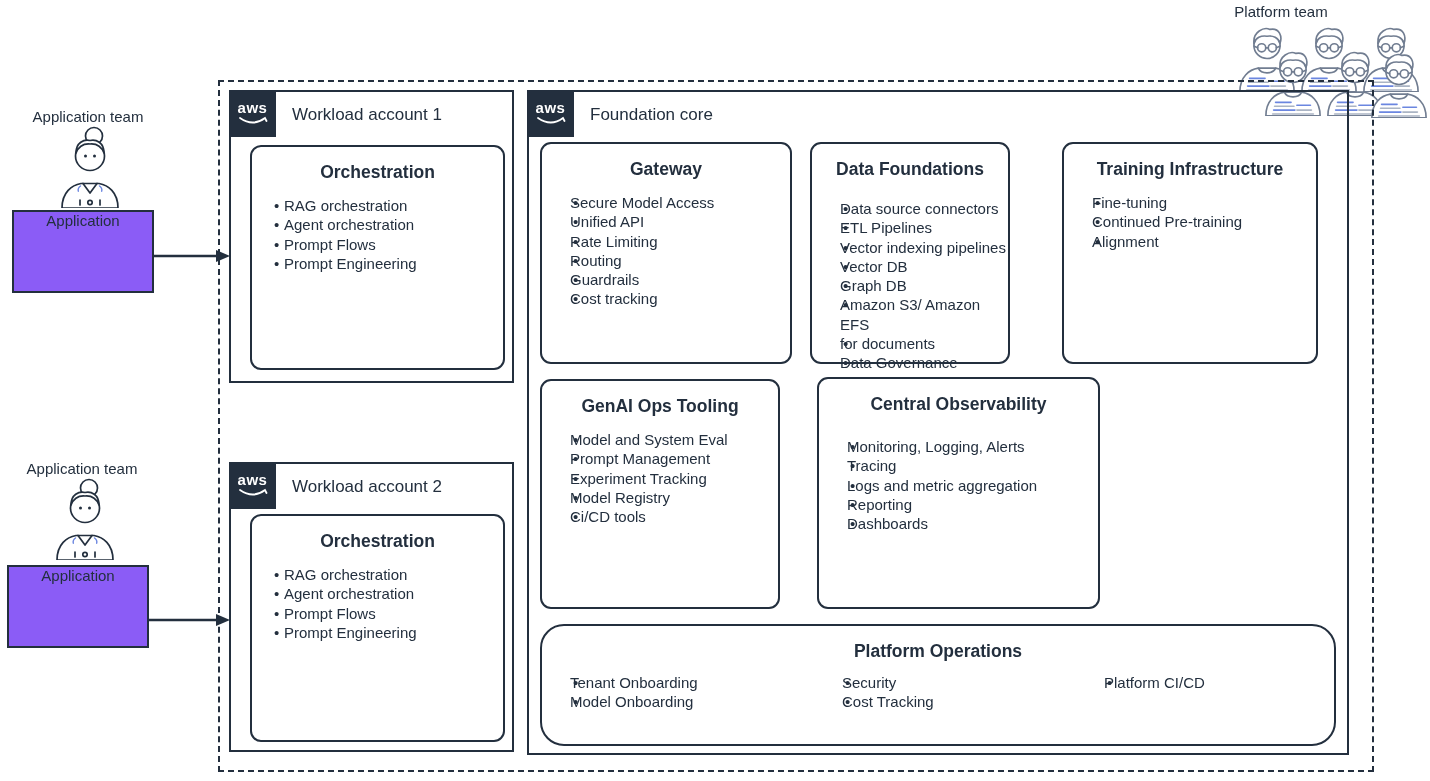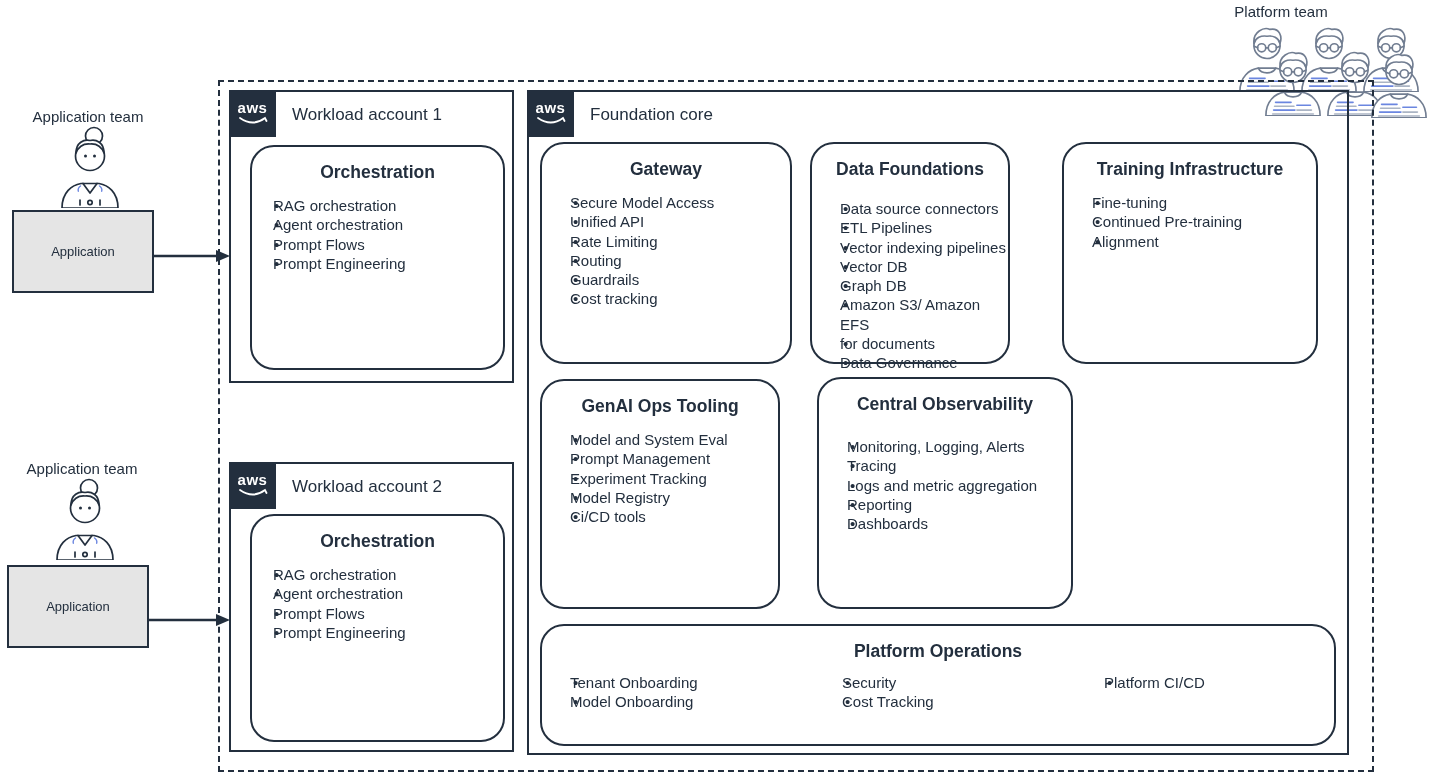--- a/index.html
+++ b/index.html
@@ -22,36 +22,36 @@
   #foundation{left:527px;top:90px;width:822px;height:665px;}
   .aws-badge{
     position:absolute;left:-2px;top:-2px;width:47px;height:47px;background:#232f3e;
     display:flex;flex-direction:column;align-items:center;justify-content:center;gap:1px;text-align:center;
   }
   .aws-word{color:#fff;font-weight:bold;font-size:15px;line-height:14px;letter-spacing:.5px;}
   .aws-smile{display:block;}
   .box-title{position:absolute;left:61px;top:13px;font-size:17px;white-space:nowrap;}
   
   .card{
-    position:absolute;border:2px solid #232f3e;border-radius:24px;
+    position:absolute;border:2px solid #232f3e;border-radius:11px;
     box-sizing:border-box;background:transparent;
   }
   .card-title{margin:15px 10px 0;text-align:center;font-size:17.5px;font-weight:700;}
   .blist{list-style:none;margin:13px 0 0;padding:0;font-size:15px;}
   .blist li{position:relative;padding-left:28px;line-height:19.3px;}
   .blist li::before{content:"\2022";position:absolute;left:31px;}
-  .blist.tight li{padding-left:21px;}
+  .blist.tight li{padding-left:32px;}
   .blist.tight li::before{left:22px;}
   .ops-grid{display:grid;grid-template-columns:272px 262px 1fr;margin-top:0;}
   .ops-grid .blist{margin-top:11px;}
   
   .team-label{position:absolute;font-size:15px;width:160px;text-align:center;z-index:4;}
   .app-box{
-    position:absolute;border:2px solid #232f3e;background:#e5e5e5;z-index:4;
-    display:flex;align-items:center;justify-content:center;font-size:13px;box-sizing:border-box;
+    position:absolute;border:2px solid #232f3e;background:#8b5cf6;z-index:4;
+    display:flex;align-items:flex-start;justify-content:center;font-size:15px;box-sizing:border-box;
   }
   .arrow{position:absolute;z-index:4;}
   .person{position:absolute;}
   .people-cluster{position:absolute;left:1234px;top:20px;width:196px;height:100px;z-index:1;}
   .platform-label{position:absolute;left:1216px;top:3px;width:130px;text-align:center;font-size:15px;z-index:4;}
 </style>
 </head>
 <body>
 
 <div class="stage">
@@ -233,21 +233,21 @@
       <div class="card-title">GenAI Ops Tooling</div>
       <ul class="blist" style="">
           <li>Model and System Eval</li>
           <li>Prompt Management</li>
           <li>Experiment Tracking</li>
           <li>Model Registry</li>
           <li>Ci/CD tools</li>
         </ul>
     </div>
 
-    <div class="card" style="left:288px;top:285px;width:256px;height:232px">
+    <div class="card" style="left:288px;top:285px;width:283px;height:232px">
       <div class="card-title">Central Observability</div>
       <ul class="blist" style="margin-top:22px">
           <li>Monitoring, Logging, Alerts</li>
           <li>Tracing</li>
           <li>Logs and metric aggregation</li>
           <li>Reporting</li>
           <li>Dashboards</li>
         </ul>
     </div>
 

